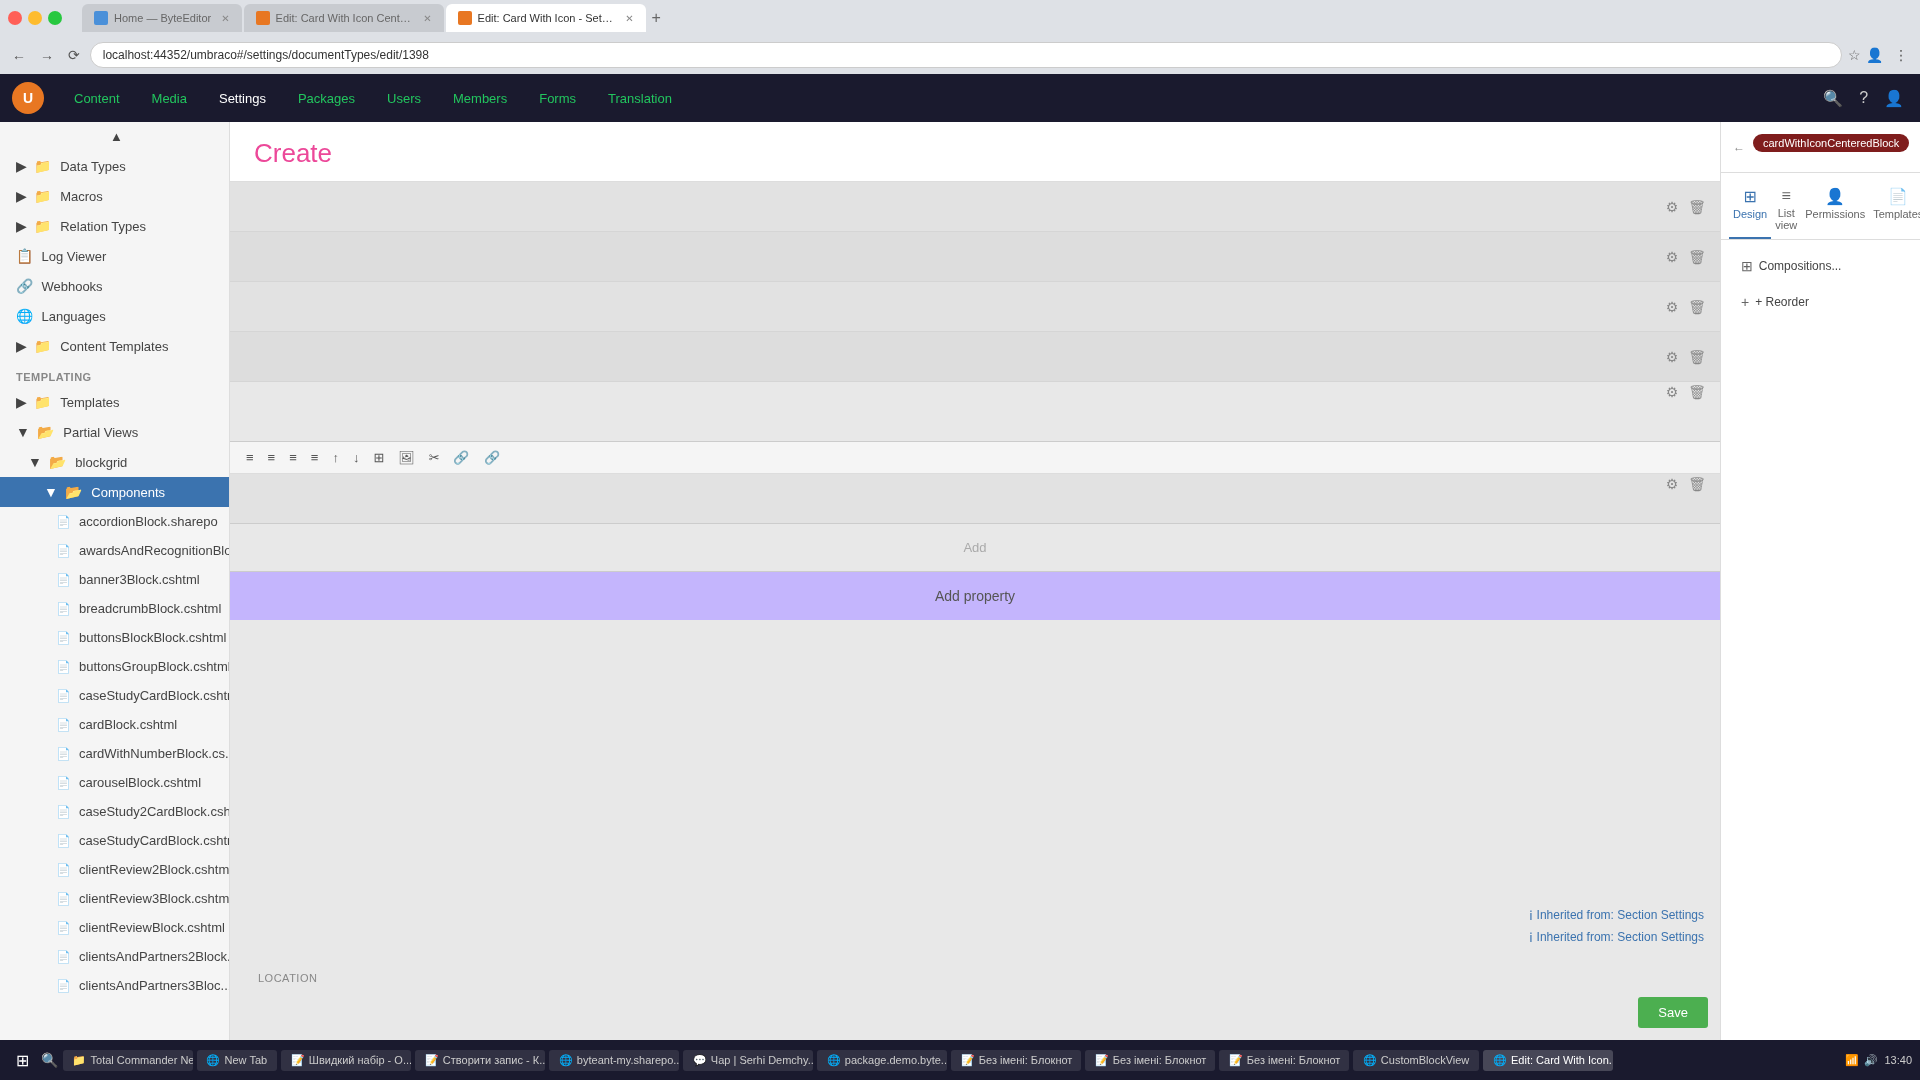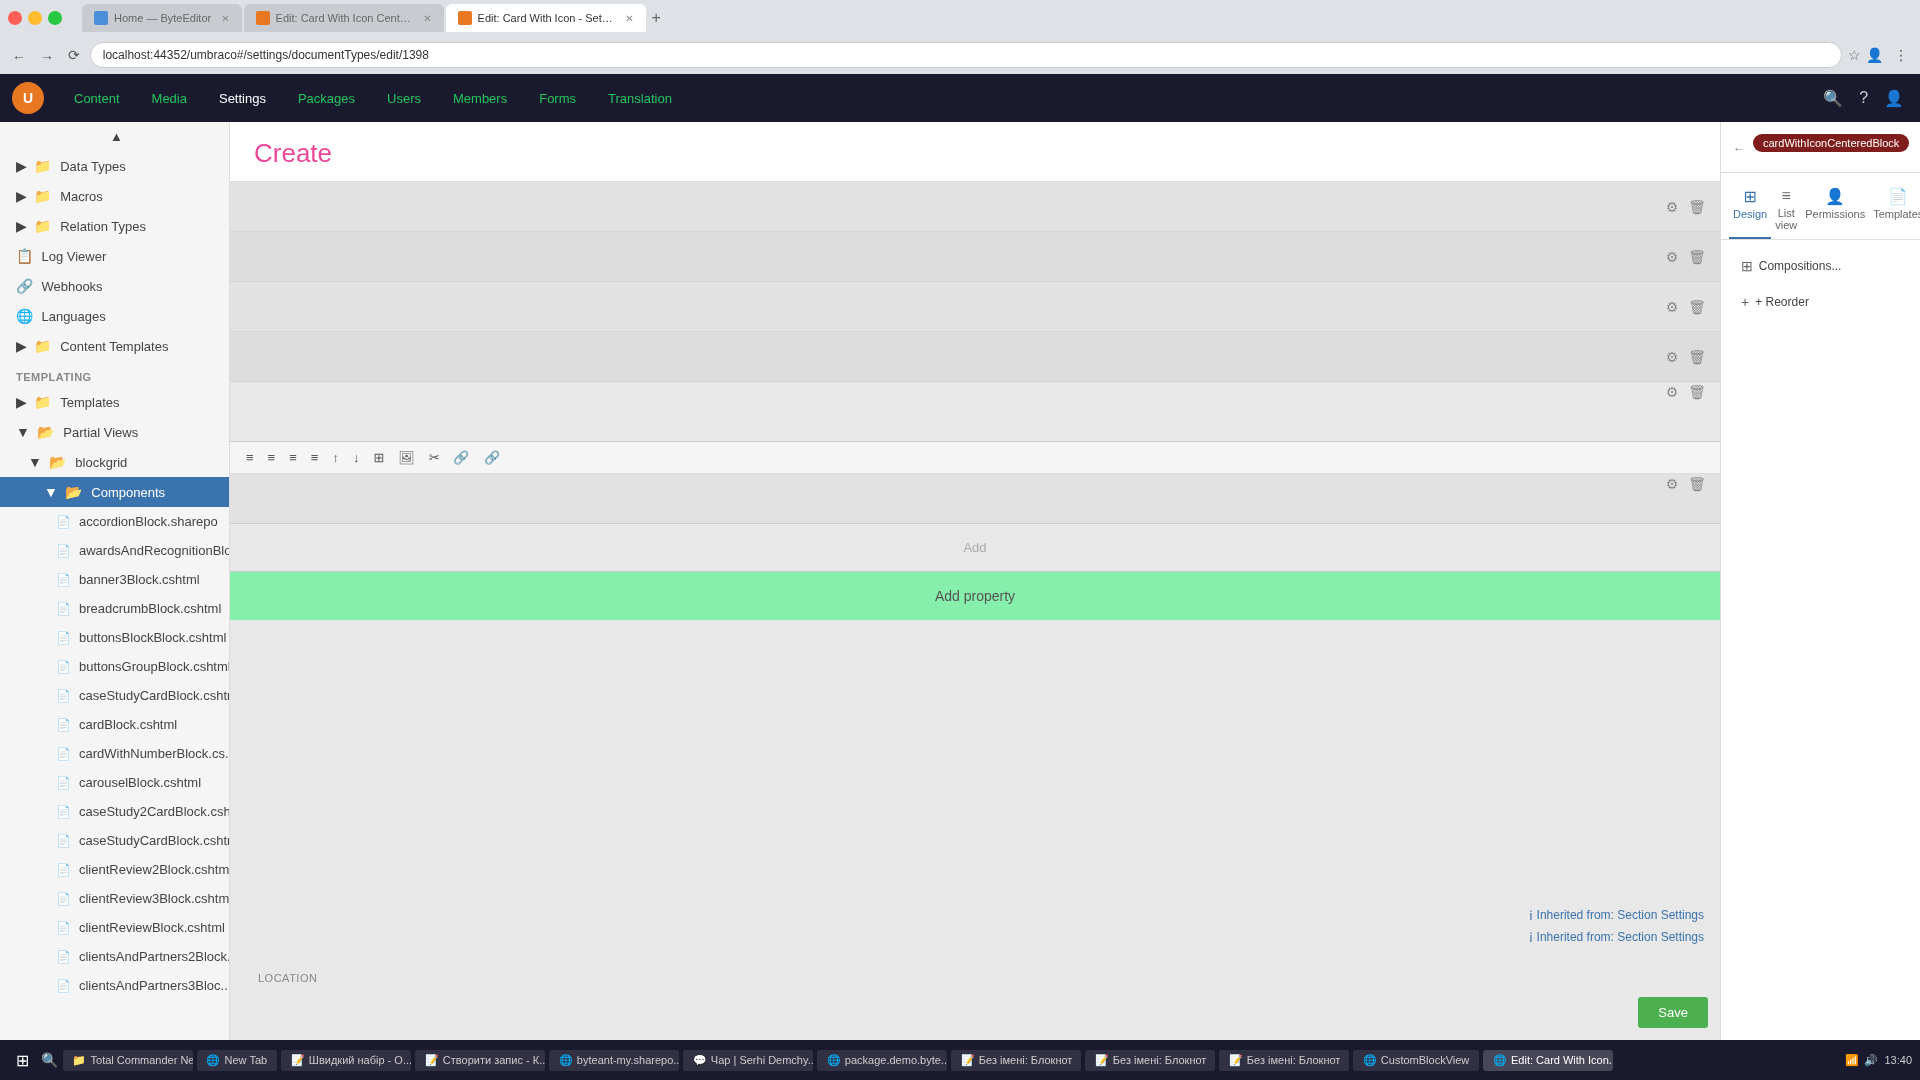--- a/index.html
+++ b/index.html
@@ -571,21 +571,21 @@
           <div class="prop-actions">
             <button class="prop-action-btn">⚙</button>
             <button class="prop-action-btn">🗑</button>
           </div>
         </div>
 
         <div style="padding: 16px; text-align:center; background:#e8e8e8; border-bottom:1px solid #ccc;">
           <span style="color:#aaa; font-size:13px;">Add</span>
         </div>
 
-        <div style="padding:16px; background:#86efac; text-align:center;">
+        <div style="padding:16px; background:#c4b5fd; text-align:center;">
           <button style="background:none;border:none;cursor:pointer;color:#555;font-size:14px;">Add property</button>
         </div>
 
         <div style="position:absolute; bottom:90px; right:16px; text-align:right;">
           <div class="inherited-item">
             <span style="color:#3b73af;">ℹ</span>
             <span style="font-size:12px;color:#3b73af;">Inherited from: Section Settings</span>
           </div>
           <div class="inherited-item">
             <span style="color:#3b73af;">ℹ</span>

